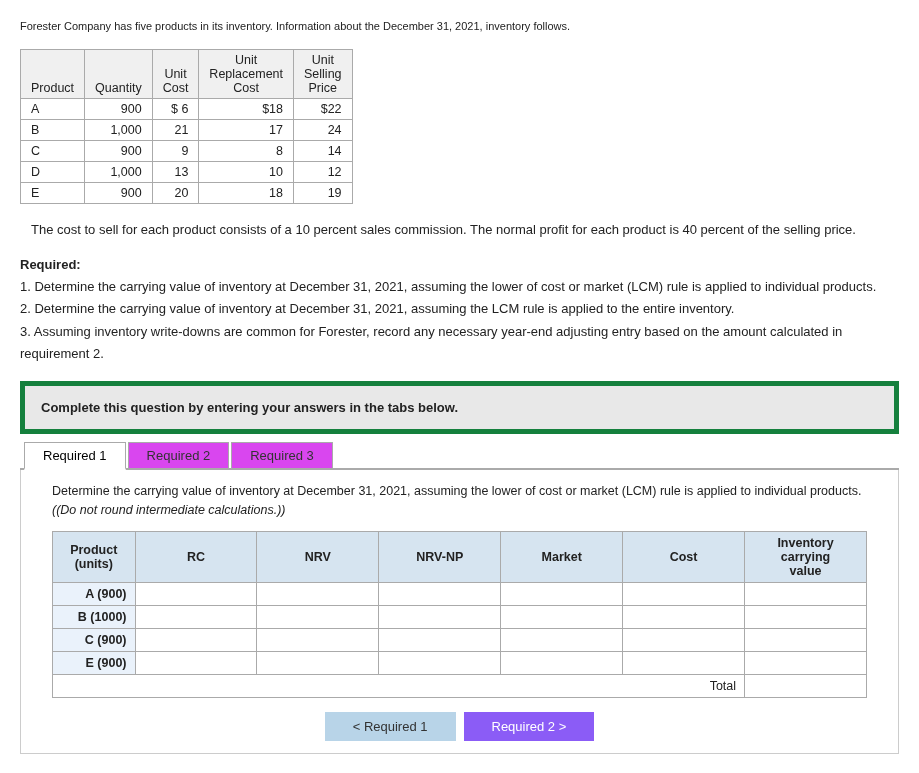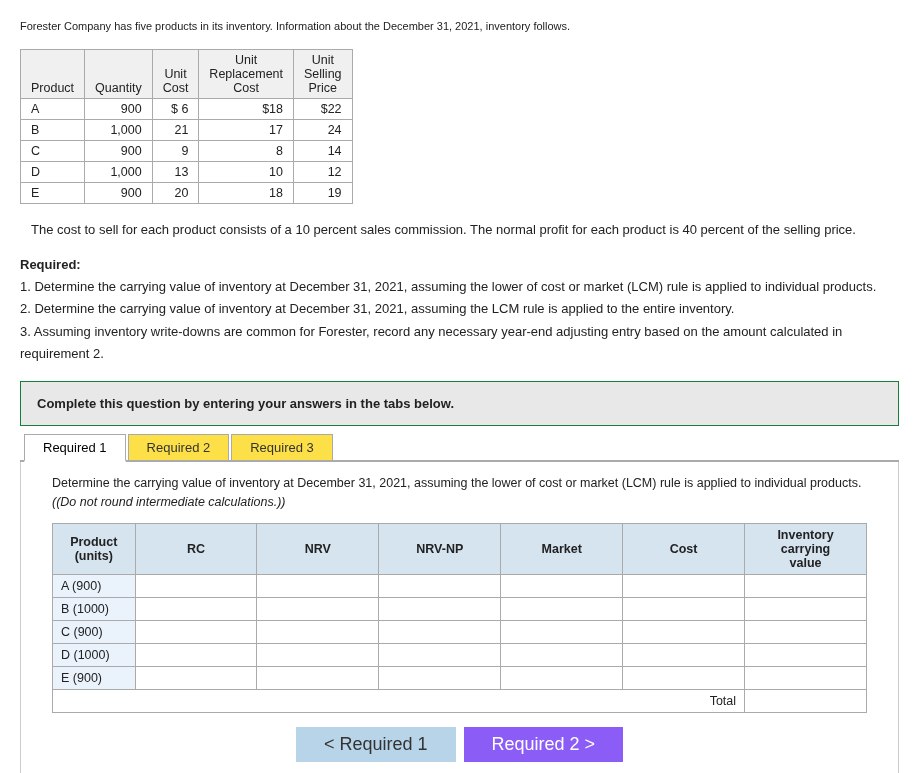--- a/index.html
+++ b/index.html
@@ -53,41 +53,41 @@
       line-height: 1.7;
       margin-bottom: 16px;
     }
     .required-section .bold { font-weight: bold; }
 
     
     .complete-box {
       background: #e8e8e8;
       padding: 14px 16px;
       margin-bottom: 0;
-      border: 1px solid #15803d;
+      border: 5px solid #15803d;
     }
     .complete-box .complete-text {
       font-weight: bold;
       font-size: 13px;
     }
 
     
     .tabs-row {
       display: flex;
       border-bottom: 2px solid #aaa;
       margin-bottom: 0;
       background: #fff;
       padding-top: 8px;
       padding-left: 4px;
     }
     .tab {
       padding: 5px 18px;
       border: 1px solid #aaa;
       border-bottom: none;
-      background: #fde047;
+      background: #d946ef;
       cursor: pointer;
       font-size: 13px;
       margin-right: 2px;
       color: #333;
     }
     .tab.active {
       background: #fff;
       font-weight: normal;
       border-bottom: 2px solid #fff;
       margin-bottom: -2px;
@@ -120,23 +120,23 @@
     .lcm-table th, .lcm-table td {
       border: 1px solid #aaa;
       padding: 4px 8px;
       text-align: center;
     }
     .lcm-table th {
       background: #d6e4f0;
       font-weight: bold;
     }
     .lcm-table td:first-child {
-      text-align: left;
+      text-align: right;
       background: #eaf2fb;
-      font-weight: normal;
+      font-weight: bold;
     }
     .lcm-table input[type="text"] {
       width: 80px;
       border: none;
       outline: none;
       background: transparent;
       text-align: center;
       font-size: 12.5px;
     }
     .lcm-table .total-row td {
@@ -151,21 +151,21 @@
 
     
     .nav-buttons {
       display: flex;
       justify-content: center;
       gap: 8px;
       margin-top: 8px;
     }
     .nav-btn {
       padding: 7px 28px;
-      font-size: 18px;
+      font-size: 13px;
       cursor: pointer;
       border: none;
     }
     .nav-btn.prev {
       background: #b8d4e8;
       color: #333;
     }
     .nav-btn.next {
       background: #8b5cf6;
       color: #fff;
@@ -286,29 +286,20 @@
         <tr>
           <td>C (900)</td>
           <td><input type="text" style=""></td>
           <td><input type="text" style=""></td>
           <td><input type="text" style=""></td>
           <td><input type="text" style=""></td>
           <td><input type="text" style=""></td>
           <td><input type="text" style=""></td>
         </tr>
         <tr>
-          <td>D (1000)</td>
-          <td><input type="text" style=""></td>
-          <td><input type="text" style=""></td>
-          <td><input type="text" style=""></td>
-          <td><input type="text" style=""></td>
-          <td><input type="text" style=""></td>
-          <td><input type="text" style=""></td>
-        </tr>
-        <tr>
           <td>E (900)</td>
           <td><input type="text" style=""></td>
           <td><input type="text" style=""></td>
           <td><input type="text" style=""></td>
           <td><input type="text" style=""></td>
           <td><input type="text" style=""></td>
           <td><input type="text" style=""></td>
         </tr>
       </tbody>
     <tfoot>

